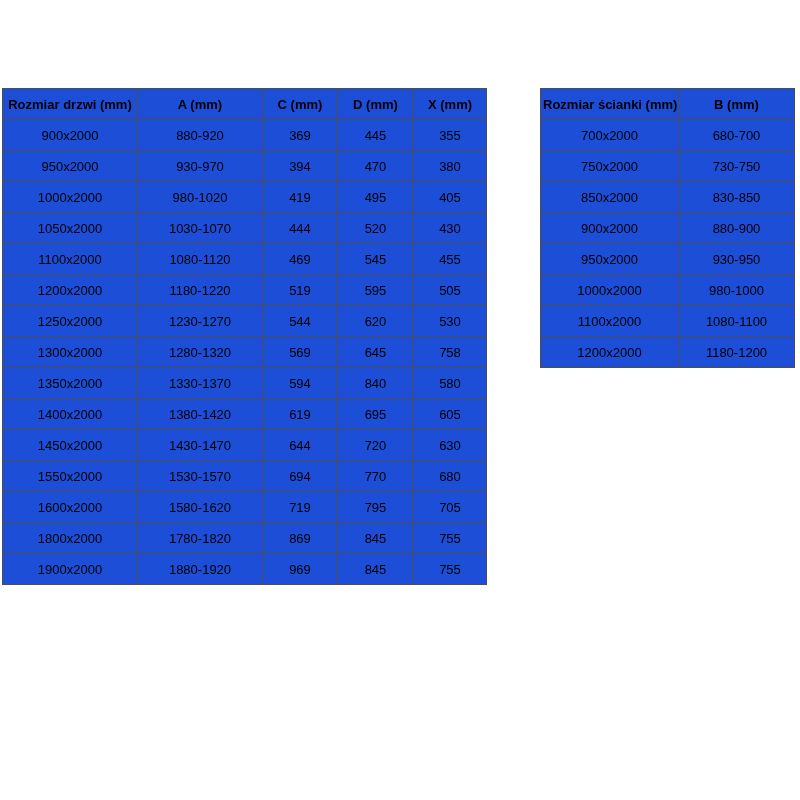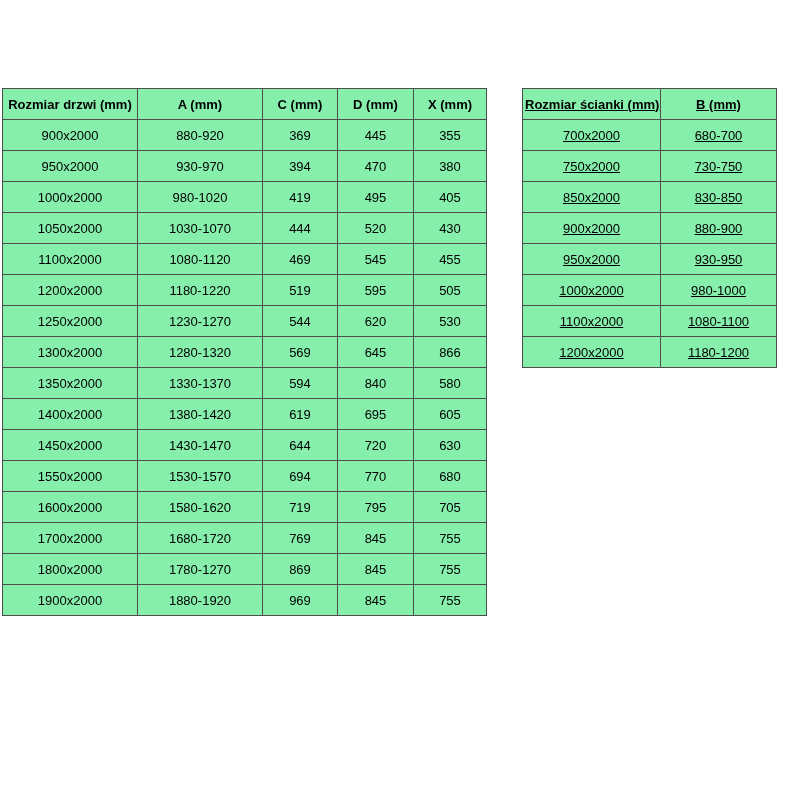--- a/index.html
+++ b/index.html
@@ -16,24 +16,24 @@
     position: relative;
     width: 800px;
     height: 800px;
     background: #ffffff;
   }
   table {
     position: absolute;
     top: 88px;
     border-collapse: collapse;
     table-layout: fixed;
-    background: #86efac;
+    background: #1d4ed8;
   }
   table.doors { left: 2px;   width: 484px; }
-  table.walls { left: 522px; width: 254px; text-decoration: underline; }
+  table.walls { left: 540px; width: 254px; }
 
   th, td {
     border: 1px solid #4d4d4d;
     text-align: center;
     vertical-align: middle;
     height: 30px;
     padding: 0 2px;
     font-size: 13px;
     line-height: 1;
     color: #000000;
@@ -123,21 +123,21 @@
           <td>1230-1270</td>
           <td>544</td>
           <td>620</td>
           <td>530</td>
         </tr>
         <tr>
           <td>1300x2000</td>
           <td>1280-1320</td>
           <td>569</td>
           <td>645</td>
-          <td>866</td>
+          <td>758</td>
         </tr>
         <tr>
           <td>1350x2000</td>
           <td>1330-1370</td>
           <td>594</td>
           <td>840</td>
           <td>580</td>
         </tr>
         <tr>
           <td>1400x2000</td>
@@ -161,29 +161,22 @@
           <td>680</td>
         </tr>
         <tr>
           <td>1600x2000</td>
           <td>1580-1620</td>
           <td>719</td>
           <td>795</td>
           <td>705</td>
         </tr>
         <tr>
-          <td>1700x2000</td>
-          <td>1680-1720</td>
-          <td>769</td>
-          <td>845</td>
-          <td>755</td>
-        </tr>
-        <tr>
           <td>1800x2000</td>
-          <td>1780-1270</td>
+          <td>1780-1820</td>
           <td>869</td>
           <td>845</td>
           <td>755</td>
         </tr>
         <tr>
           <td>1900x2000</td>
           <td>1880-1920</td>
           <td>969</td>
           <td>845</td>
           <td>755</td>

